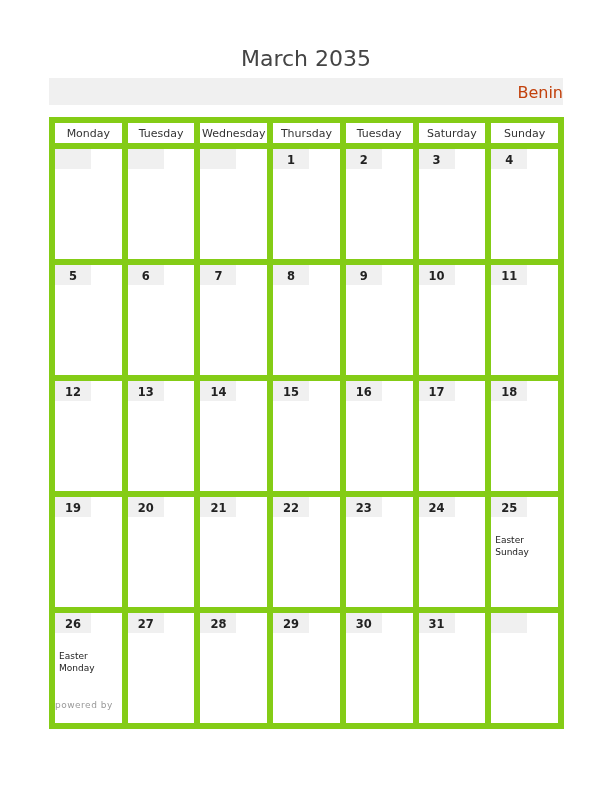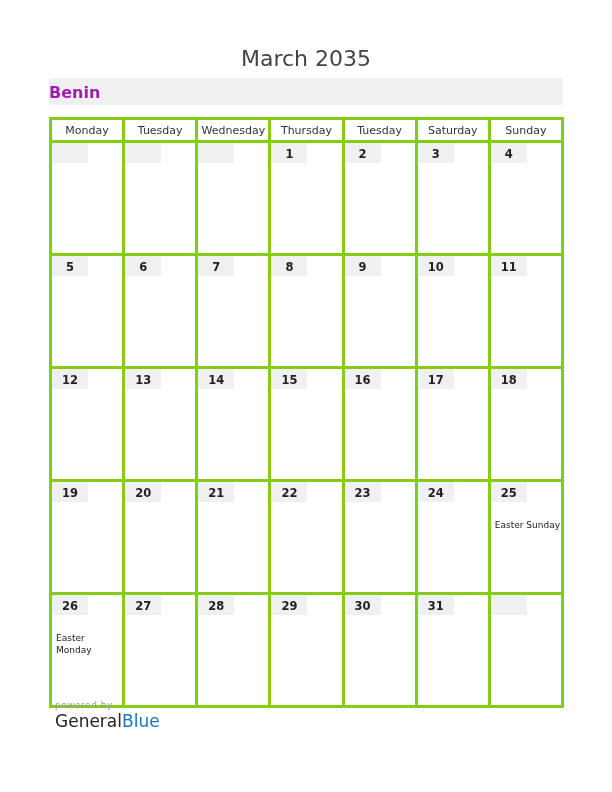--- a/index.html
+++ b/index.html
@@ -1,21 +1,21 @@
 <!DOCTYPE html>
 <html><head>
 <meta charset="utf-8">
 <style>
   html, body { margin: 0; padding: 0; background: #ffffff; }
   body { width: 612px; height: 792px; position: relative; font-family: "DejaVu Sans", sans-serif; }
   .title { position: absolute; top: 46px; left: 0; width: 612px; text-align: center; font-size: 22px; font-weight: normal; color: #444444; }
   .country-bar { position: absolute; top: 78px; left: 49px; width: 514px; height: 27px; background: #f0f0f0; }
-  .country { display: block; text-align: left; line-height: 30px; font-size: 16px; font-weight: bold; color: #a21caf; }
+  .country { display: block; text-align: right; line-height: 30px; font-size: 16px; font-weight: normal; color: #c2410c; }
   table.cal { position: absolute; top: 117px; left: 49px; width: 515px; border-collapse: collapse; table-layout: fixed; }
-  table.cal th, table.cal td { border: 3px solid #84cc16; padding: 0; }
+  table.cal th, table.cal td { border: 6px solid #84cc16; padding: 0; }
   table.cal th { height: 20px; font-weight: normal; font-size: 11px; color: #333; text-align: center; }
   table.cal td { height: 110px; vertical-align: top; position: relative; }
   .daynum { display: block; width: 36px; height: 20px; background: #f0f0f0; font-size: 11.5px; font-weight: bold; color: #222; line-height: 22px; text-align: center; }
   .holiday { display: block; font-size: 9px; color: #222; margin: 17px 0 0 4px; line-height: 12px; }
   .footer { position: absolute; top: 700px; left: 55px; }
   .powered { font-size: 9px; color: #999; letter-spacing: 0.5px; }
   .brand { font-size: 17px; color: #222; margin-top: 1px; }
   .brand .blue { color: #1a75c5; }
 </style>
 </head>
@@ -154,14 +154,13 @@
         </td>
         <td>
           <span class="daynum"></span>
         </td>
       </tr>
     </tbody>
 </table>
 
 <div class="footer">
   <div class="powered">powered by</div>
-  <div class="brand"><span>General</span><span class="blue">Blue</span></div>
 </div>
 
 </body></html>

